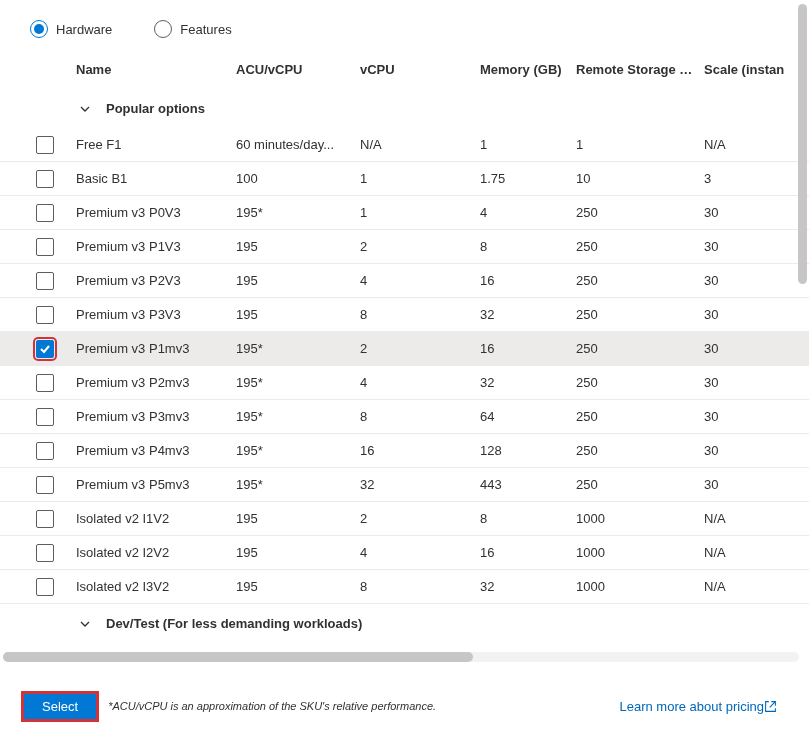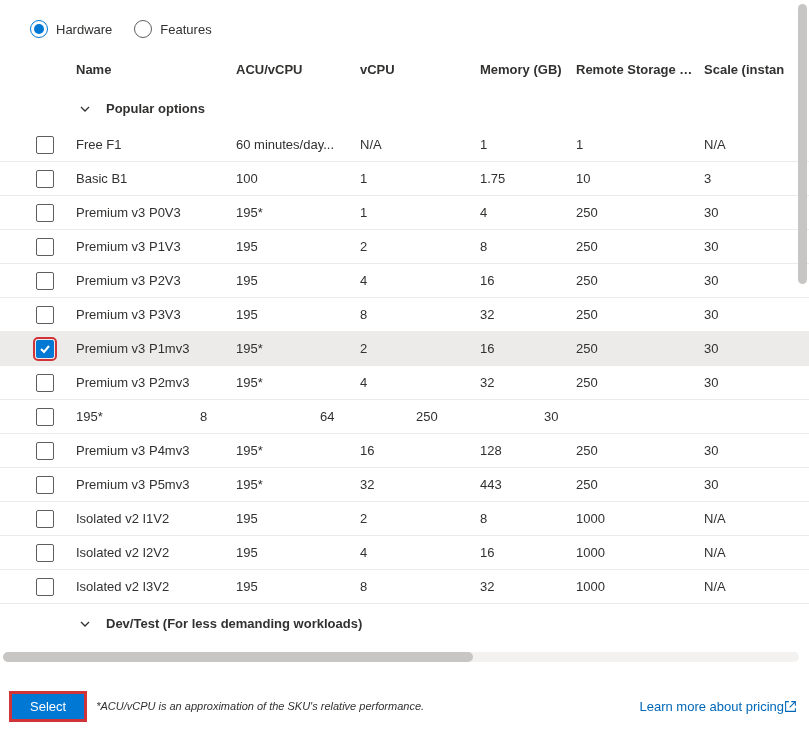--- a/index.html
+++ b/index.html
@@ -17,21 +17,21 @@
   .scroll-area {
     height: 650px;
     overflow-y: auto;
     overflow-x: auto;
     padding-top: 20px;
   }
   
   .radios {
     display: flex;
     align-items: center;
-    gap: 22px;
+    gap: 42px;
     padding: 0 0 24px 30px;
   }
   .radio {
     display: flex;
     align-items: center;
     gap: 8px;
     cursor: pointer;
   }
   .radio .circle {
     width: 18px;
@@ -158,26 +158,26 @@
     width: 9px;
     height: 280px;
     background: #c8c6c4;
     border-radius: 5px;
   }
 
   
   .footer {
     position: absolute;
     left: 0;
-    right: 0;
+    right: 8px;
     bottom: 0;
     height: 56px;
     display: flex;
     align-items: center;
-    padding: 0 12px;
+    padding: 0 24px;
     background: #fff;
   }
   .select-btn {
     background: #0078d4;
     color: #fff;
     border: none;
     padding: 5px 18px;
     font-size: 13px;
     cursor: pointer;
     outline: 3px solid #d13438;
@@ -327,20 +327,21 @@
           <div class="col-acu cell">195*</div>
           <div class="col-vcpu cell">4</div>
           <div class="col-mem cell">32</div>
           <div class="col-storage cell">250</div>
           <div class="col-scale cell">30</div>
         </div>
         <div class="row">
           <div class="col-check">
             <div class="checkbox"></div>
           </div>
+          <div class="col-name cell">Premium v3 P3mv3</div>
           <div class="col-acu cell">195*</div>
           <div class="col-vcpu cell">8</div>
           <div class="col-mem cell">64</div>
           <div class="col-storage cell">250</div>
           <div class="col-scale cell">30</div>
         </div>
         <div class="row">
           <div class="col-check">
             <div class="checkbox"></div>
           </div>

